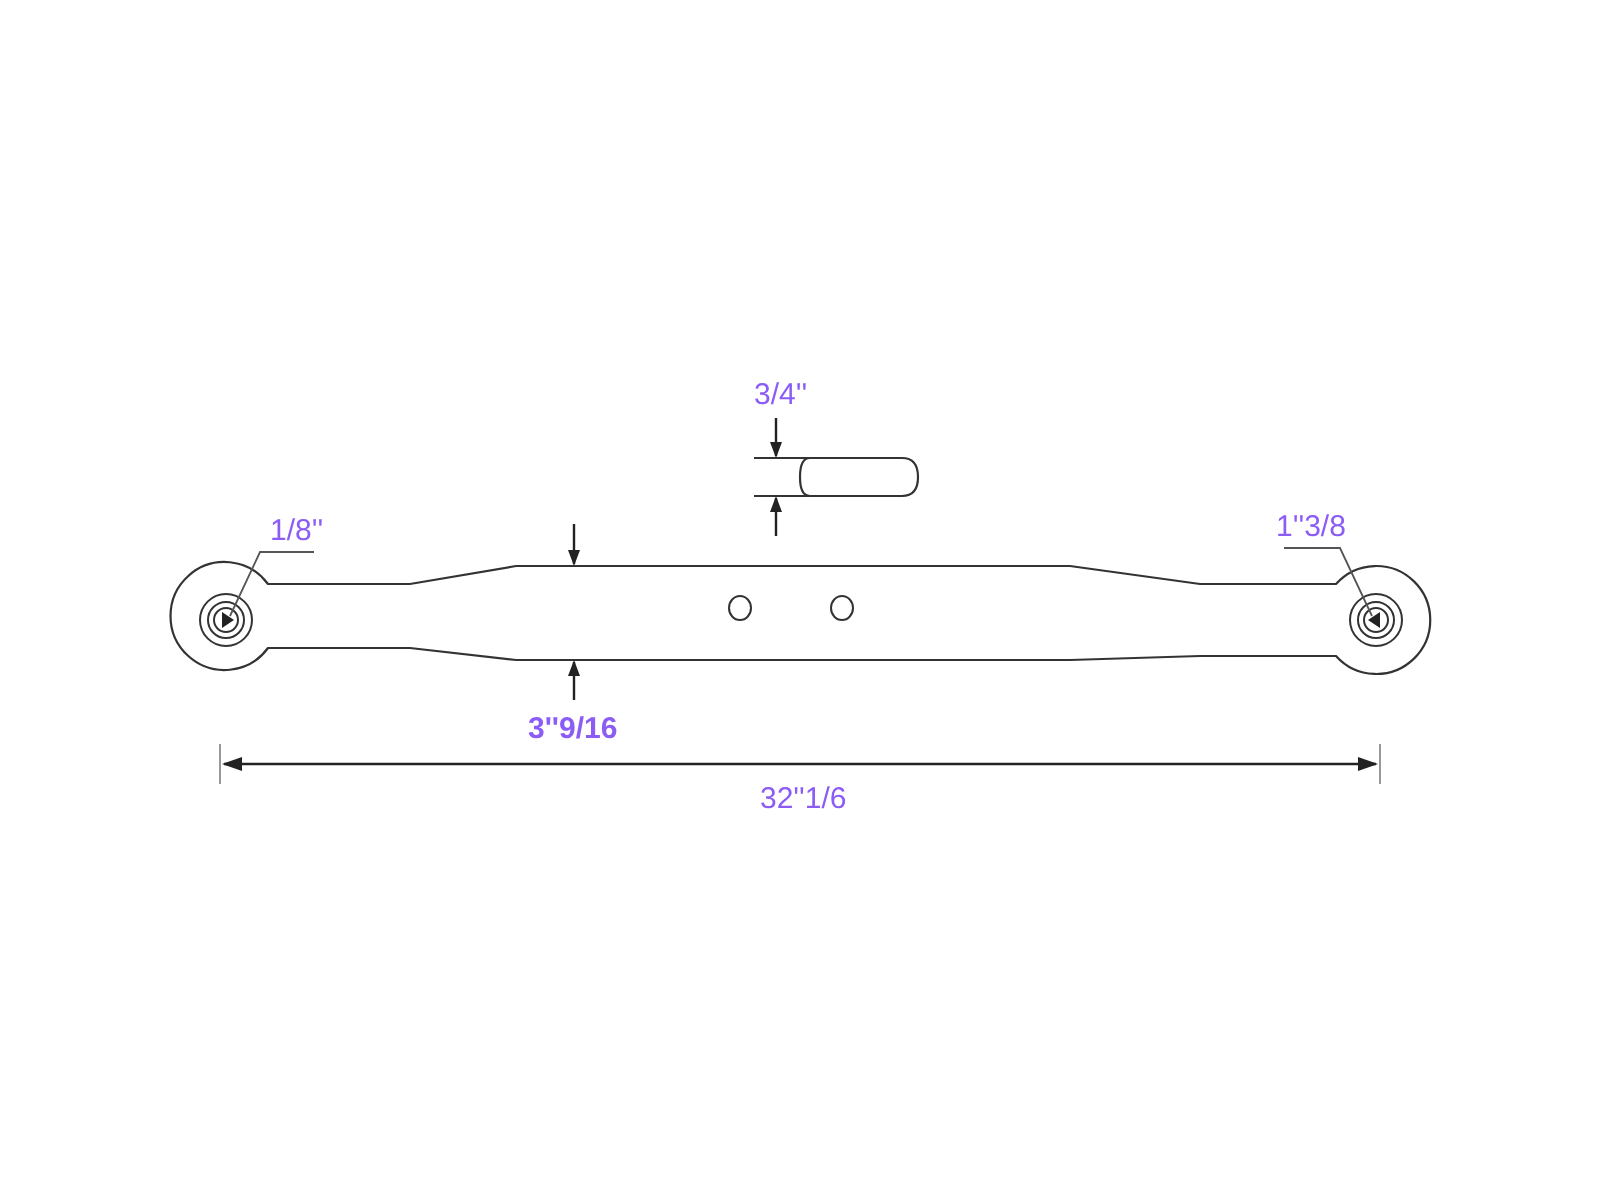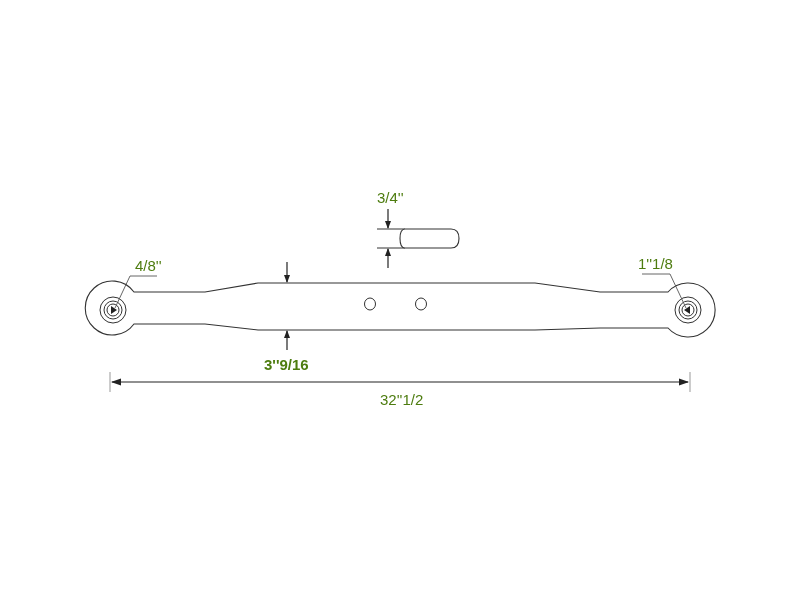--- a/index.html
+++ b/index.html
@@ -3,21 +3,21 @@
   <meta charset="utf-8">
   <style>
     html, body { margin: 0; padding: 0; background: #ffffff; }
     body { width: 800px; height: 600px; position: relative; overflow: hidden; font-family: "Liberation Sans", sans-serif; }
     svg { position: absolute; left: 0; top: 0; }
     .outline { fill: #ffffff; stroke: #333333; stroke-width: 1.1; }
     .thin { fill: none; stroke: #333333; stroke-width: 1; }
     .leader { fill: none; stroke: #555555; stroke-width: 0.9; }
     .dim { fill: none; stroke: #222222; stroke-width: 1.2; }
     .ext { fill: none; stroke: #999999; stroke-width: 1; }
-    .label { position: absolute; font-size: 15px; color: #4d7c0f; white-space: nowrap; line-height: 1; }
+    .label { position: absolute; font-size: 15px; color: #8b5cf6; white-space: nowrap; line-height: 1; }
   </style>
 </head>
 <body>
 
 <svg width="800" height="600" viewBox="0 0 800 600">
 
   <path class="outline" d="M 134 292
        L 205 292
        L 258 283
        L 535 283
@@ -70,17 +70,17 @@
 
   <g>
     <line class="ext" x1="110" y1="372" x2="110" y2="392"></line>
     <line class="ext" x1="690" y1="372" x2="690" y2="392"></line>
     <line class="dim" x1="112" y1="382" x2="688" y2="382"></line>
     <polygon points="111,382 121,378.5 121,385.5" fill="#222"></polygon>
     <polygon points="689,382 679,378.5 679,385.5" fill="#222"></polygon>
   </g>
 </svg>
 
-<div class="label" style="left:135px; top:258px;">4/8''</div>
-<div class="label" style="left:638px; top:256px;">1''1/8</div>
+<div class="label" style="left:135px; top:258px;">1/8''</div>
+<div class="label" style="left:638px; top:256px;">1''3/8</div>
 <div class="label" style="left:377px; top:190px;">3/4''</div>
 <div class="label" style="left:264px; top:357px;font-weight:bold;">3''9/16</div>
-<div class="label" style="left:380px; top:392px;">32''1/2</div>
+<div class="label" style="left:380px; top:392px;">32''1/6</div>
 
 </body></html>

